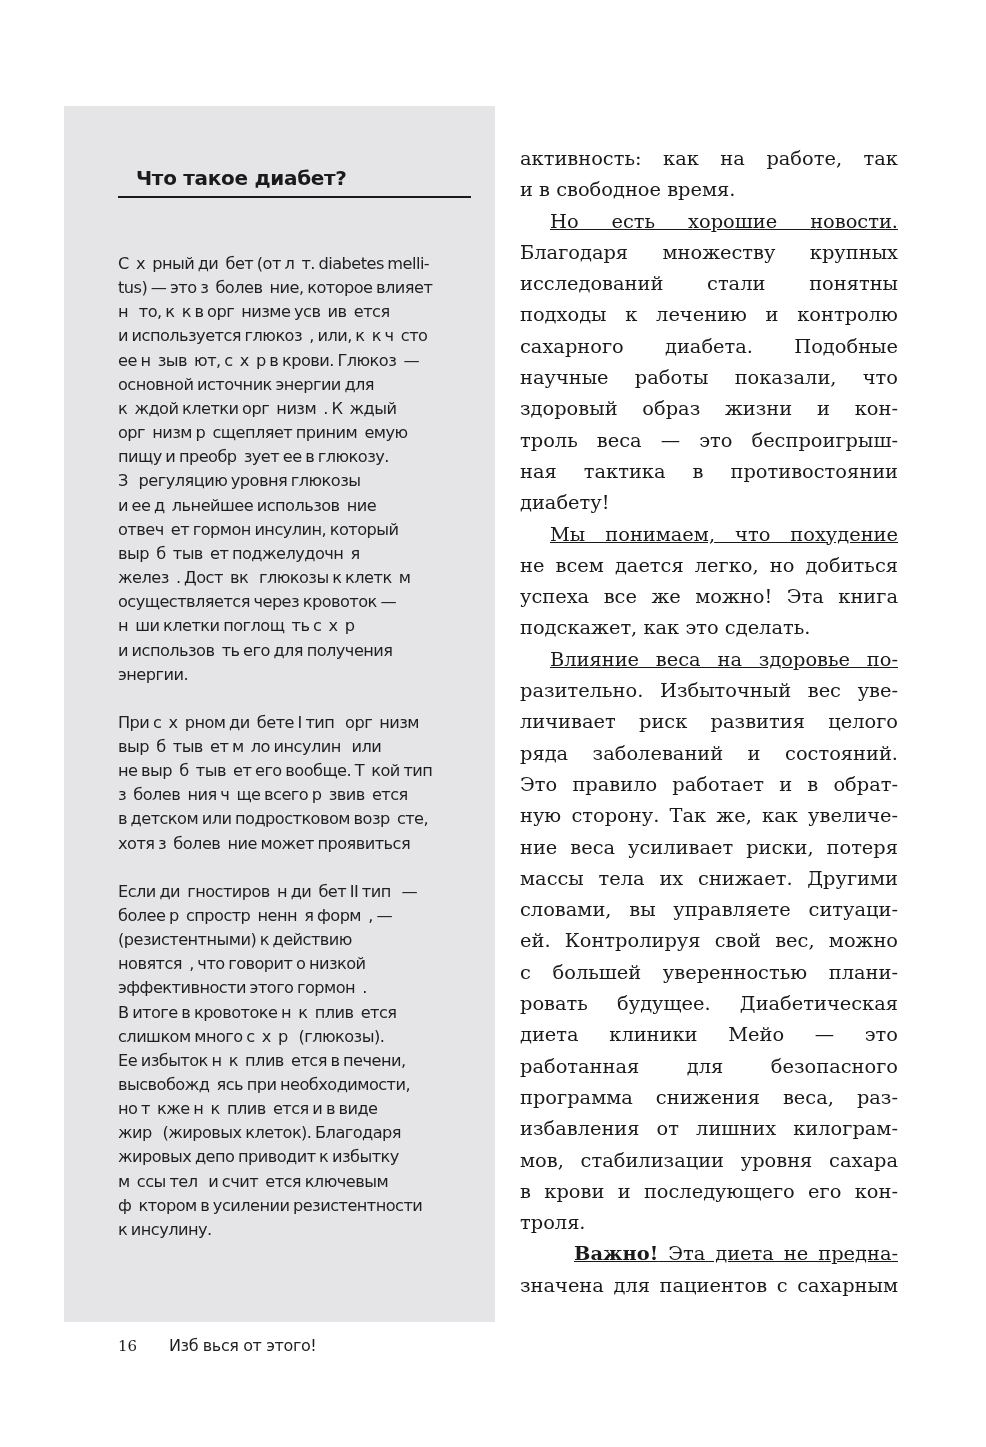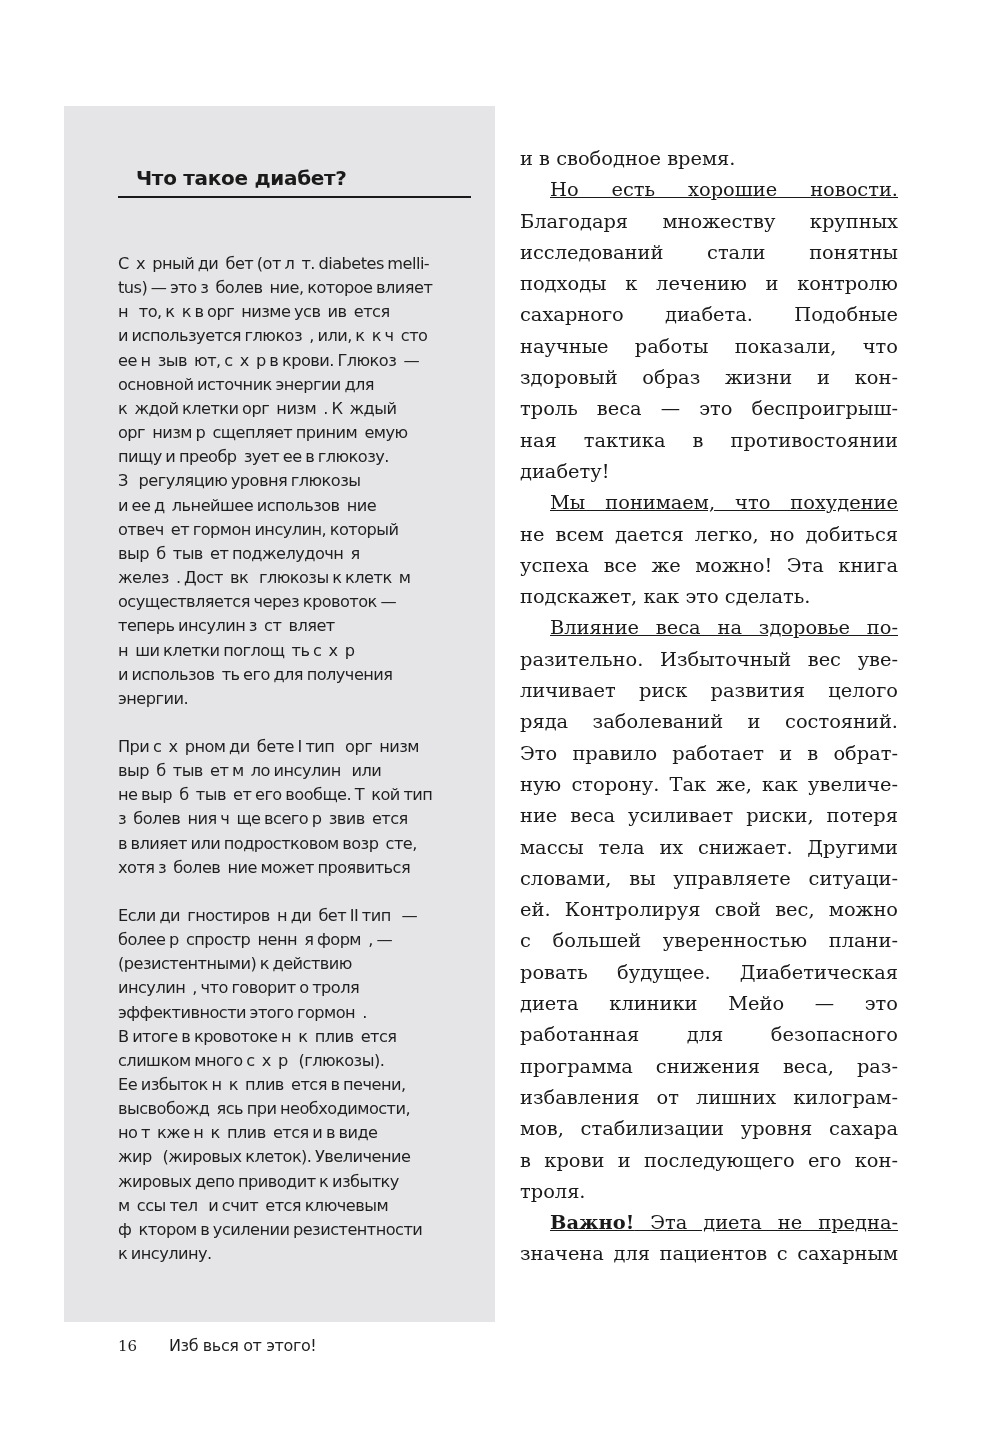--- a/index.html
+++ b/index.html
@@ -26,21 +26,21 @@
     .sidebar-body .ln { display: block; white-space: pre; }
     .main-col {
       position: absolute; left: 520px; top: 143px; width: 378px;
       font-family: "DejaVu Serif", serif; font-size: 19.4px; line-height: 31.3px;
       color: #1a1a1a; letter-spacing: 0px;
     }
     .main-col p { margin: 0; }
     .main-col .ln { display: block; white-space: nowrap; text-align: justify; text-align-last: justify; }
     .main-col .ln.last { text-align-last: left; }
     .main-col .indent { padding-left: 30px; text-decoration: underline; }
-    .main-col b { font-weight: bold; }
+    .main-col b { font-weight: bold; margin-left: 24px; }
     .footer {
       position: absolute; left: 118px; top: 1336px;
       font-family: "DejaVu Sans", sans-serif; font-size: 16px; color: #1f1f1f;
     }
     .folio { font-family: "DejaVu Serif", serif; font-weight: normal; font-size: 15px; display: inline-block; width: 51px; }
     .running-head { font-size: 16px; letter-spacing: -0.4px; }
   </style>
 </head>
 <body>
 
@@ -58,54 +58,54 @@
     <span class="ln">основной источник энергии для</span>
     <span class="ln">к  ждой клетки орг  низм  . К  ждый</span>
     <span class="ln">орг  низм р  сщепляет приним  емую</span>
     <span class="ln">пищу и преобр  зует ее в глюкозу.</span>
     <span class="ln">З   регуляцию уровня глюкозы</span>
     <span class="ln">и ее д  льнейшее использов  ние</span>
     <span class="ln">отвеч  ет гормон инсулин, который</span>
     <span class="ln">выр  б  тыв  ет поджелудочн  я</span>
     <span class="ln">желез  . Дост  вк   глюкозы к клетк  м</span>
     <span class="ln">осуществляется через кровоток —</span>
-    <span class="ln">теперь инсулин з  ст  вляет</span>
     <span class="ln">н  ши клетки поглощ  ть с  х  р</span>
     <span class="ln">и использов  ть его для получения</span>
     <span class="ln">энергии.</span>
   </p>
   <p>
     <span class="ln">При с  х  рном ди  бете I тип   орг  низм</span>
     <span class="ln">выр  б  тыв  ет м  ло инсулин   или</span>
     <span class="ln">не выр  б  тыв  ет его вообще. Т  кой тип</span>
     <span class="ln">з  болев  ния ч  ще всего р  звив  ется</span>
-    <span class="ln">в влияет или подростковом возр  сте,</span>
+    <span class="ln">в детском или подростковом возр  сте,</span>
     <span class="ln">хотя з  болев  ние может проявиться</span>
   </p>
   <p>
     <span class="ln">Если ди  гностиров  н ди  бет II тип   —</span>
     <span class="ln">более р  спростр  ненн  я форм  , —</span>
     <span class="ln">(резистентными) к действию</span>
-    <span class="ln">инсулин  , что говорит о троля</span>
+    <span class="ln">новятся  , что говорит о низкой</span>
     <span class="ln">эффективности этого гормон  .</span>
     <span class="ln">В итоге в кровотоке н  к  плив  ется</span>
     <span class="ln">слишком много с  х  р   (глюкозы).</span>
     <span class="ln">Ее избыток н  к  плив  ется в печени,</span>
     <span class="ln">высвобожд  ясь при необходимости,</span>
     <span class="ln">но т  кже н  к  плив  ется и в виде</span>
-    <span class="ln">жир   (жировых клеток). Увеличение</span>
+    <span class="ln">жир   (жировых клеток). Благодаря</span>
     <span class="ln">жировых депо приводит к избытку</span>
     <span class="ln">м  ссы тел   и счит  ется ключевым</span>
     <span class="ln">ф  ктором в усилении резистентности</span>
     <span class="ln">к инсулину.</span>
   </p>
 </div>
 
 <div class="main-col">
   <p>
+    <span class="ln">активность: как на работе, так</span>
     <span class="ln last">и в свободное время.</span>
   </p>
   <p>
     <span class="ln indent">Но есть хорошие новости.</span>
     <span class="ln">Благодаря множеству крупных</span>
     <span class="ln">исследований стали понятны</span>
     <span class="ln">подходы к лечению и контролю</span>
     <span class="ln">сахарного диабета. Подобные</span>
     <span class="ln">научные работы показали, что</span>
     <span class="ln">здоровый образ жизни и кон-</span>

